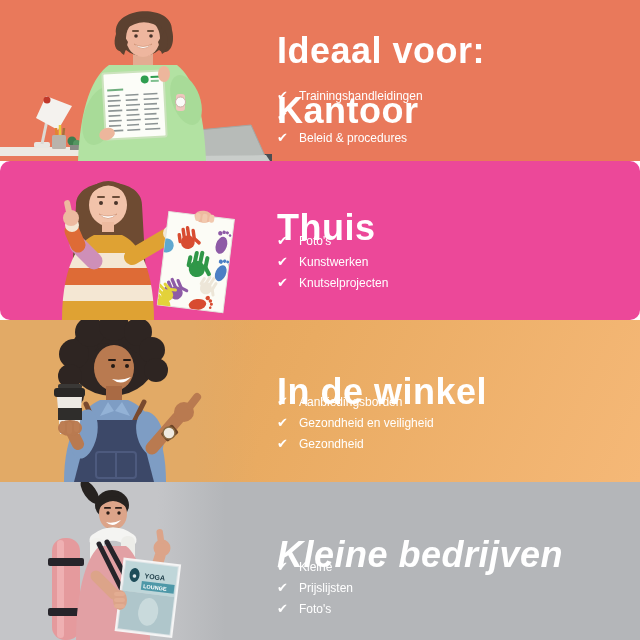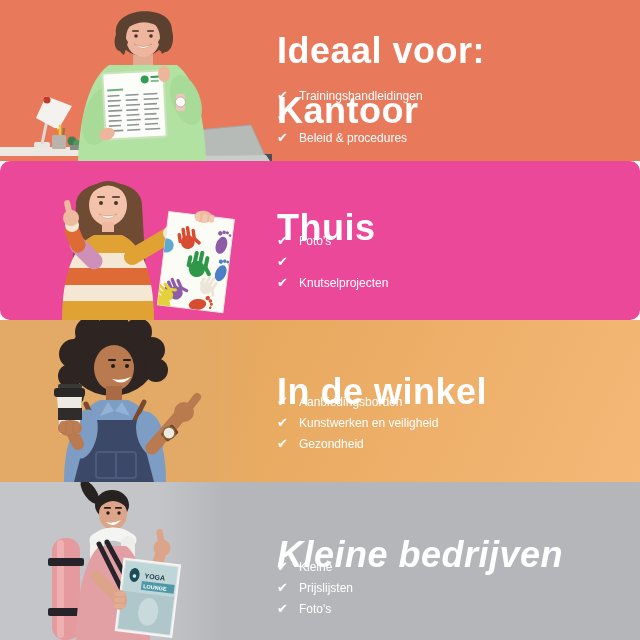--- a/index.html
+++ b/index.html
@@ -215,20 +215,21 @@
       </g>
     </svg>
     <h2 class="txt sec-title t-thuis">Thuis</h2>
     <div class="txt items i-thuis">
       <div class="item">
         <span class="check">✔</span>
         <span class="item-label">Foto's</span>
       </div>
       <div class="item">
         <span class="check">✔</span>
+        <span class="item-label">Kunstwerken</span>
       </div>
       <div class="item">
         <span class="check">✔</span>
         <span class="item-label">Knutselprojecten</span>
       </div>
     </div>
   </section>
 
   <section class="band band-winkel">
     <svg class="photo" width="258" height="162" viewBox="0 0 258 162" aria-hidden="true">
@@ -298,21 +299,21 @@
       </g>
     </svg>
     <h2 class="txt sec-title t-winkel">In de winkel</h2>
     <div class="txt items i-winkel">
       <div class="item">
         <span class="check">✔</span>
         <span class="item-label">Aanbiedingsborden</span>
       </div>
       <div class="item">
         <span class="check">✔</span>
-        <span class="item-label">Kunstwerken en veiligheid</span>
+        <span class="item-label">Gezondheid en veiligheid</span>
       </div>
       <div class="item">
         <span class="check">✔</span>
         <span class="item-label">Gezondheid</span>
       </div>
     </div>
   </section>
 
   <section class="band band-bedrijven">
     <svg class="photo" width="250" height="158" viewBox="0 0 250 158" aria-hidden="true">

